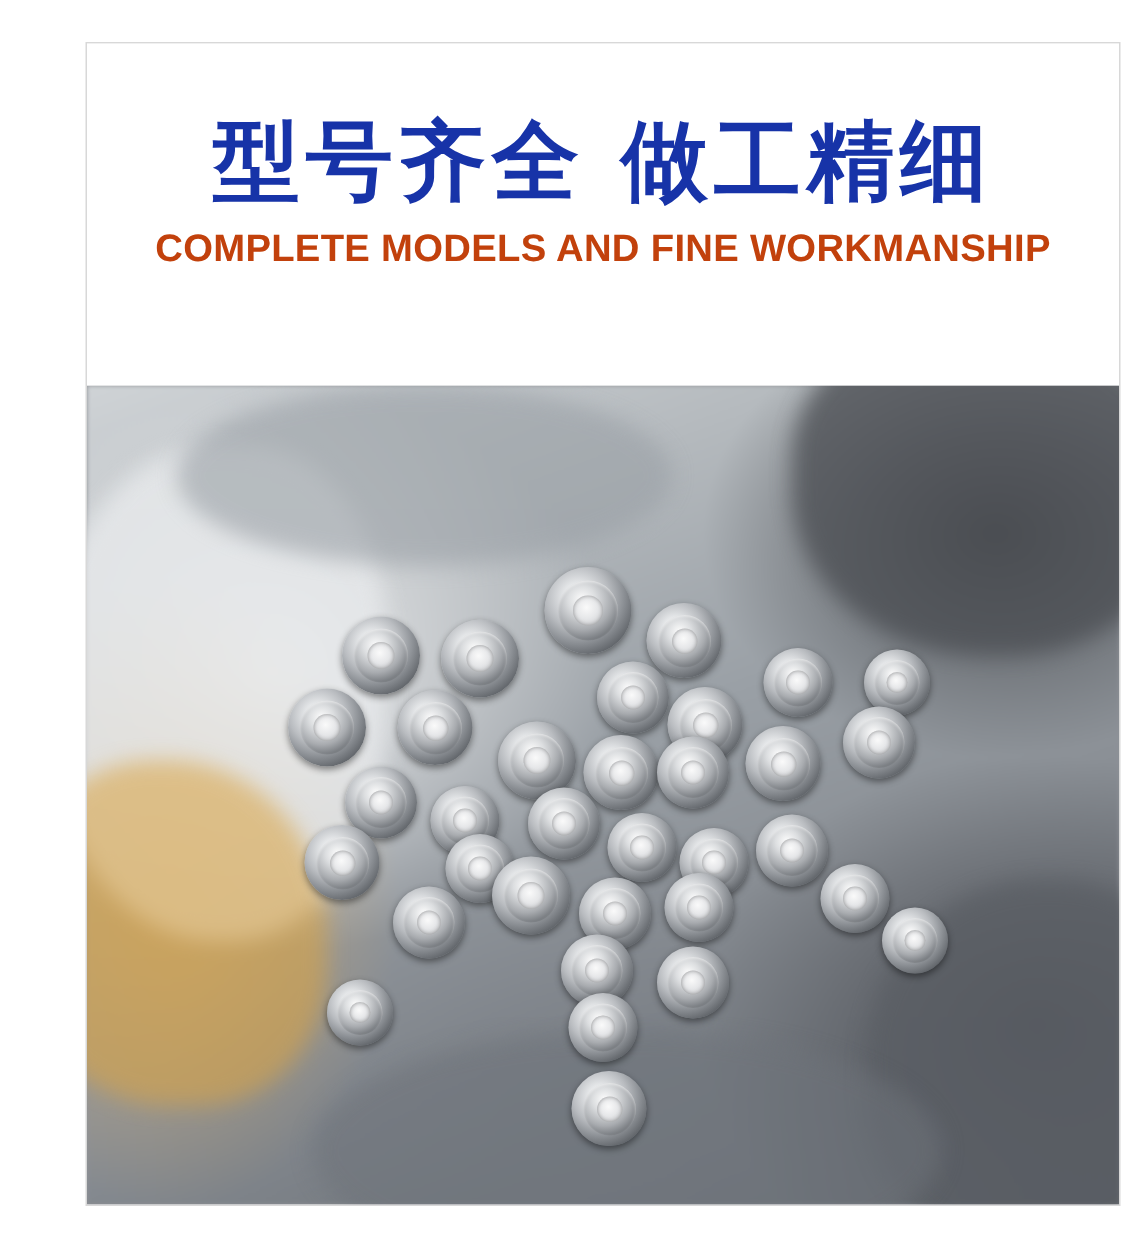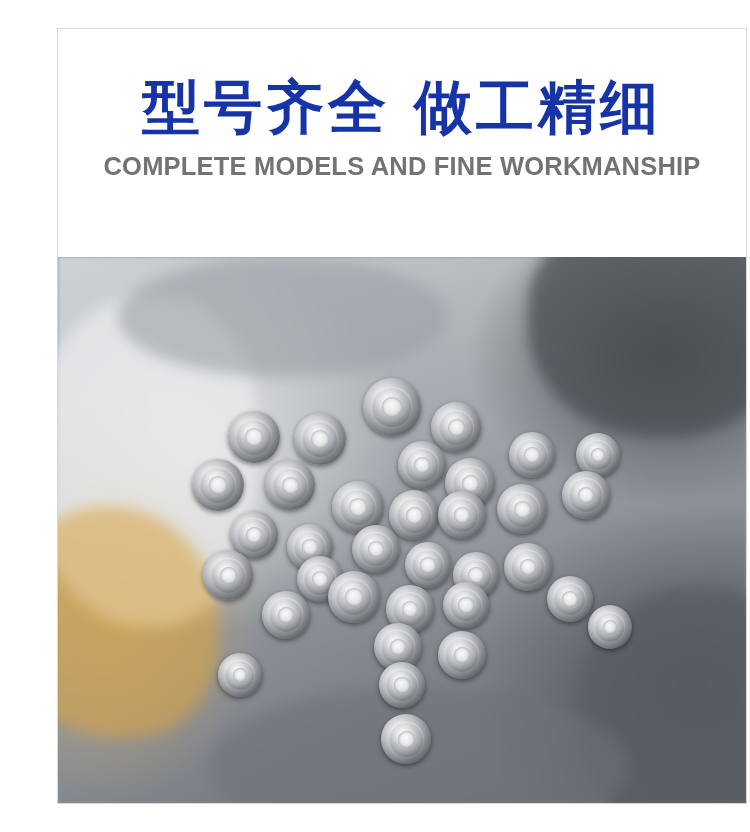--- a/index.html
+++ b/index.html
@@ -56,21 +56,21 @@
     white-space: nowrap;
   }
 
   .headline-en {
     margin: 0;
     padding-top: 14px;
     font-family: "Liberation Sans", sans-serif;
     font-size: 25.5px;
     font-weight: bold;
     letter-spacing: 0.2px;
-    color: #737373;
+    color: #c2410c;
     white-space: nowrap;
   }
 
   .subline {
     margin: 0;
     padding-top: 18px;
     font-family: "DejaVu Sans", "Liberation Sans", sans-serif;
     font-size: 25px;
     font-weight: bold;
     color: #222222;

